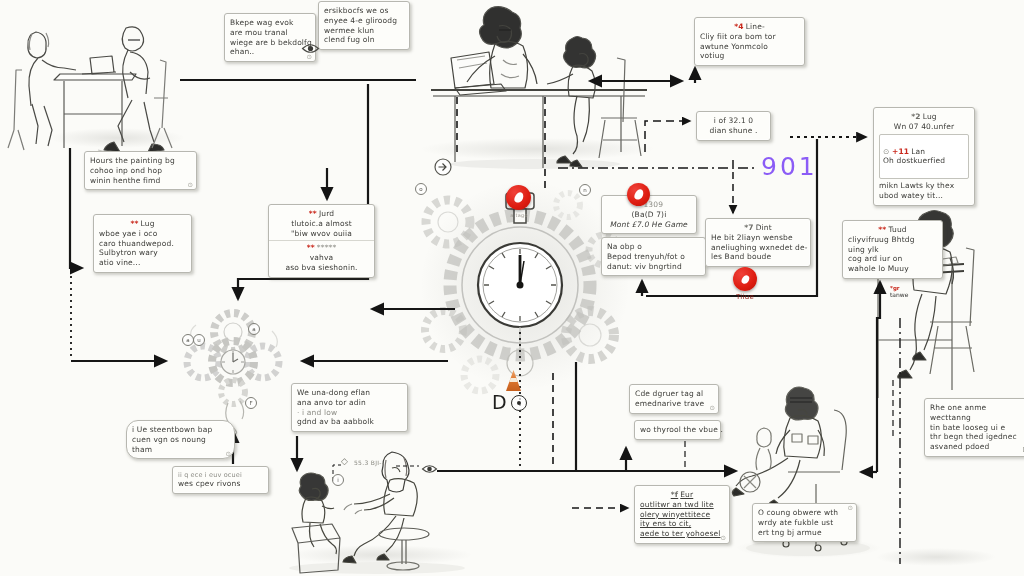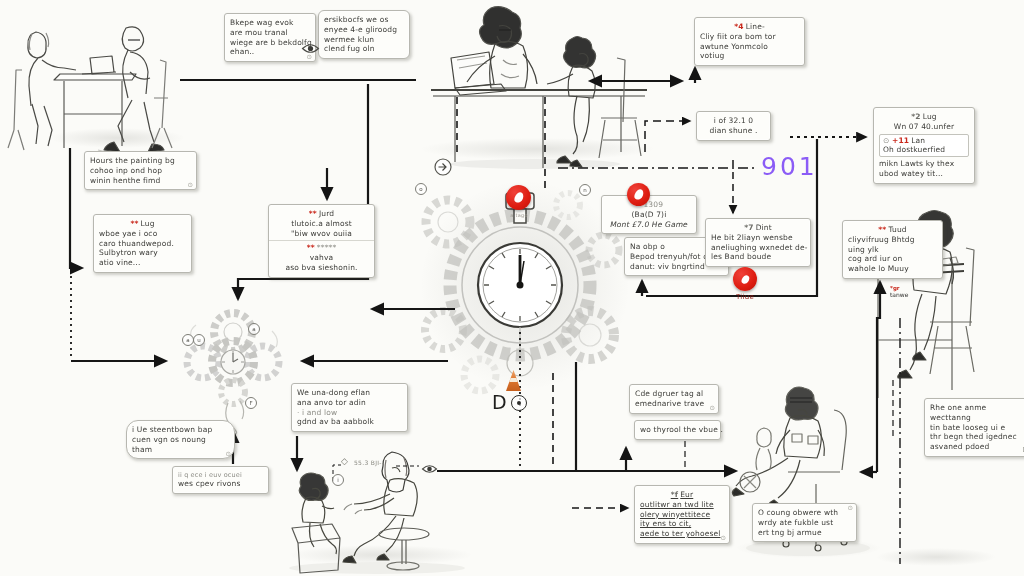--- a/index.html
+++ b/index.html
@@ -11,21 +11,21 @@
   .box{position:absolute;z-index:3;background:#fdfdfa;border:1px solid #b7b7b0;border-radius:3px;
        box-shadow:1.5px 2px 3px rgba(70,70,60,.25), 0 0 0 1px rgba(255,255,255,.5) inset;
        padding:4px 5px 4px;color:#3c3c38;font-size:7.5px;line-height:1.3;letter-spacing:.15px;text-align:left;}
   .box .hdr{text-align:center;}
   .box .ln{white-space:nowrap;}
   .tg{color:#c9281c;font-weight:bold;margin-right:2px;}
   .tgg{color:#6e6e68;font-weight:bold;margin-right:2px;}
   .it{font-style:italic;}
   .gray{color:#8d8d86;}
   .divider{border-top:1px solid #d7d7d0;margin:2px -5px;}
-  .sub-box{border:1px solid #c3c3bc;border-radius:2px;background:#ffffff;margin:2px 0;padding:1px 3px;}
+  .sub-box{border:1px solid #c3c3bc;border-radius:2px;background:#ffffff;margin:2px 0;padding:12px 3px;}
   .corner-dot{position:absolute;right:3px;bottom:1px;font-size:6.5px;color:#a2a29a;line-height:1;}
   .corner-dot.topright{bottom:auto;top:1px;}
   .grid-ic{position:absolute;right:3px;bottom:2px;font-size:8px;color:#8d8d85;line-height:1;}
   .tiny-circ{position:absolute;z-index:4;width:10px;height:10px;border:1px solid #7d7d76;border-radius:50%;
        font-size:5.5px;color:#55554f;display:flex;align-items:center;justify-content:center;background:rgba(255,255,255,.75);}
   .pin{position:absolute;z-index:4;border-radius:50%;background:radial-gradient(circle at 35% 30%,#f0423a,#dd1c10 60%,#b9130a);
        box-shadow:0 1.5px 3px rgba(0,0,0,.35);display:flex;align-items:center;justify-content:center;}
   .pin .glyph{width:8px;height:11px;background:#fff;border-radius:55% 45% 62% 38%/62% 48% 52% 38%;transform:rotate(20deg);}
   .pin.small .glyph{width:7px;height:9px;}
   .badge-label{position:absolute;z-index:4;font-size:7px;color:#8a1710;text-align:center;letter-spacing:.3px;}
@@ -265,21 +265,21 @@
   </div>
 
   <div class="box" style="left:224px;top:13px;width:80px;">
     <div class="ln">Bkepe wag evok</div>
     <div class="ln">are mou tranal</div>
     <div class="ln">wiege are b bekdolfg</div>
     <div class="ln">ehan..</div>
     <span class="corner-dot">⊙</span>
   </div>
 
-  <div class="box" style="left:318px;top:10px;width:80px;border-radius:6px;">
+  <div class="box" style="left:318px;top:1px;width:80px;">
     <div class="ln">ersikbocfs we os</div>
     <div class="ln">enyee 4-e gliroodg</div>
     <div class="ln">wermee klun</div>
     <div class="ln">clend fug oln</div>
   </div>
 
   <div class="box" style="left:694px;top:17px;width:99px;">
     <div class="hdr">
       <span class="tg">*4</span><span>Line-</span>
     </div>
@@ -323,21 +323,21 @@
     <div class="ln hdr">vahva</div>
     <div class="ln hdr">aso bva sieshonin.</div>
   </div>
 
   <div class="box" style="left:601px;top:195px;width:84px;text-align:center;">
     <div class="hdr"><span class="tg">*'</span><span class="gray">1309</span></div>
     <div class="ln">(Ba(D 7)i</div>
     <div class="ln it">Mont £7.0 He Game</div>
   </div>
 
-  <div class="box" style="left:601px;top:237px;width:93px;margin-left:23px;">
+  <div class="box" style="left:601px;top:237px;width:93px;">
     <div class="ln">Na obp o</div>
     <div class="ln">Bepod trenyuh/fot o</div>
     <div class="ln">danut: viv bngrtind</div>
   </div>
 
   <div class="box" style="left:705px;top:218px;width:94px;">
     <div class="hdr"><span class="tgg">*7</span><span>Dint</span></div>
     <div class="ln">He bit 2liayn wensbe</div>
     <div class="ln">aneliughing wxnedet de-</div>
     <div class="ln">les Band boude</div>

